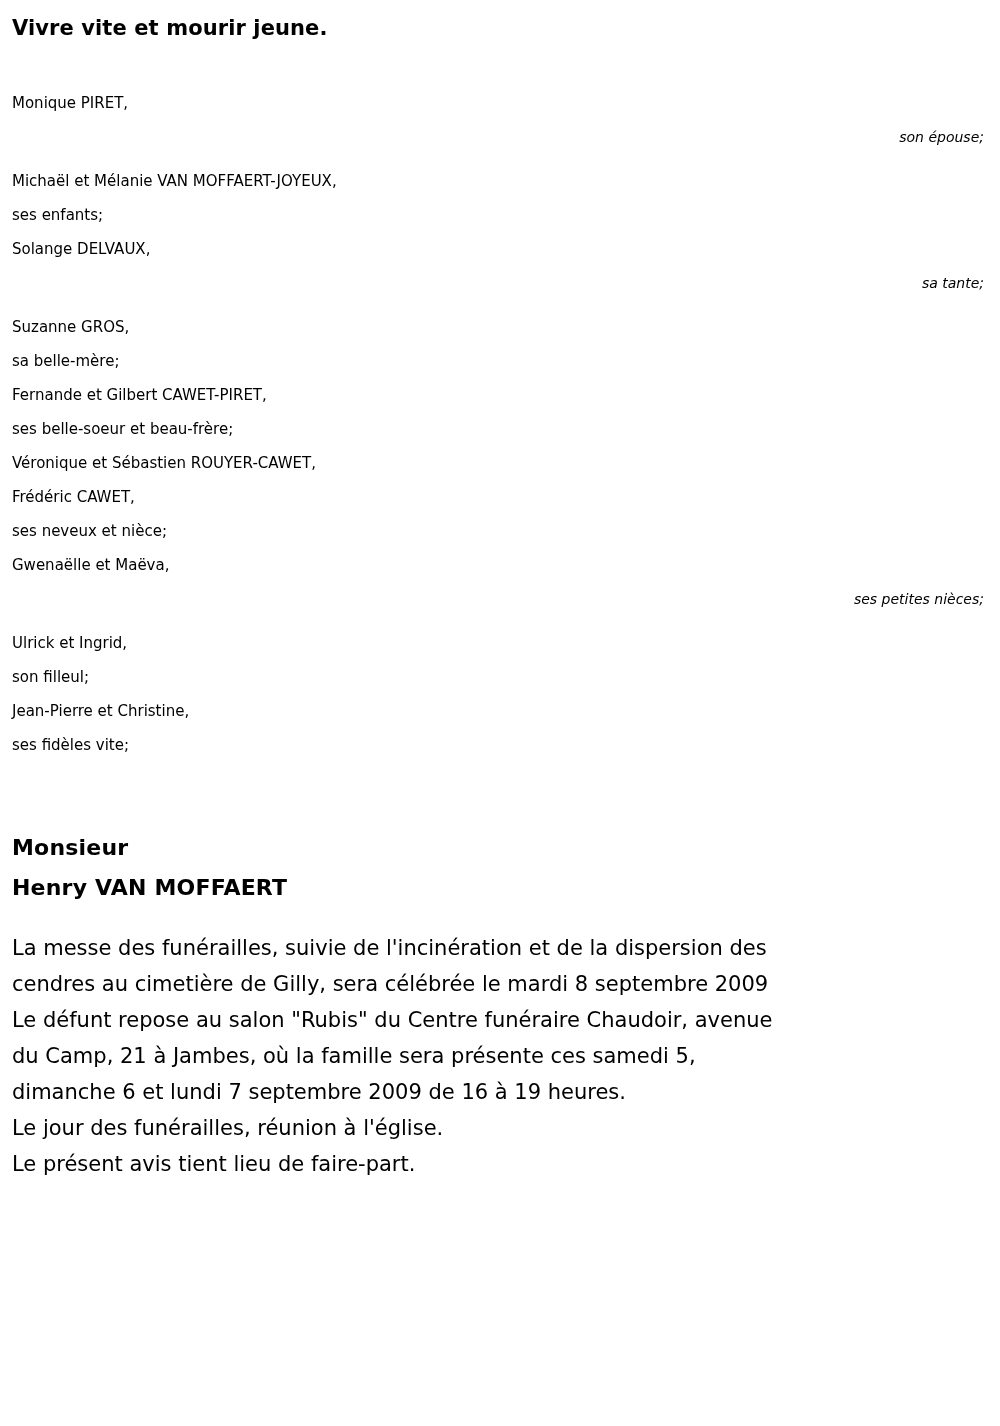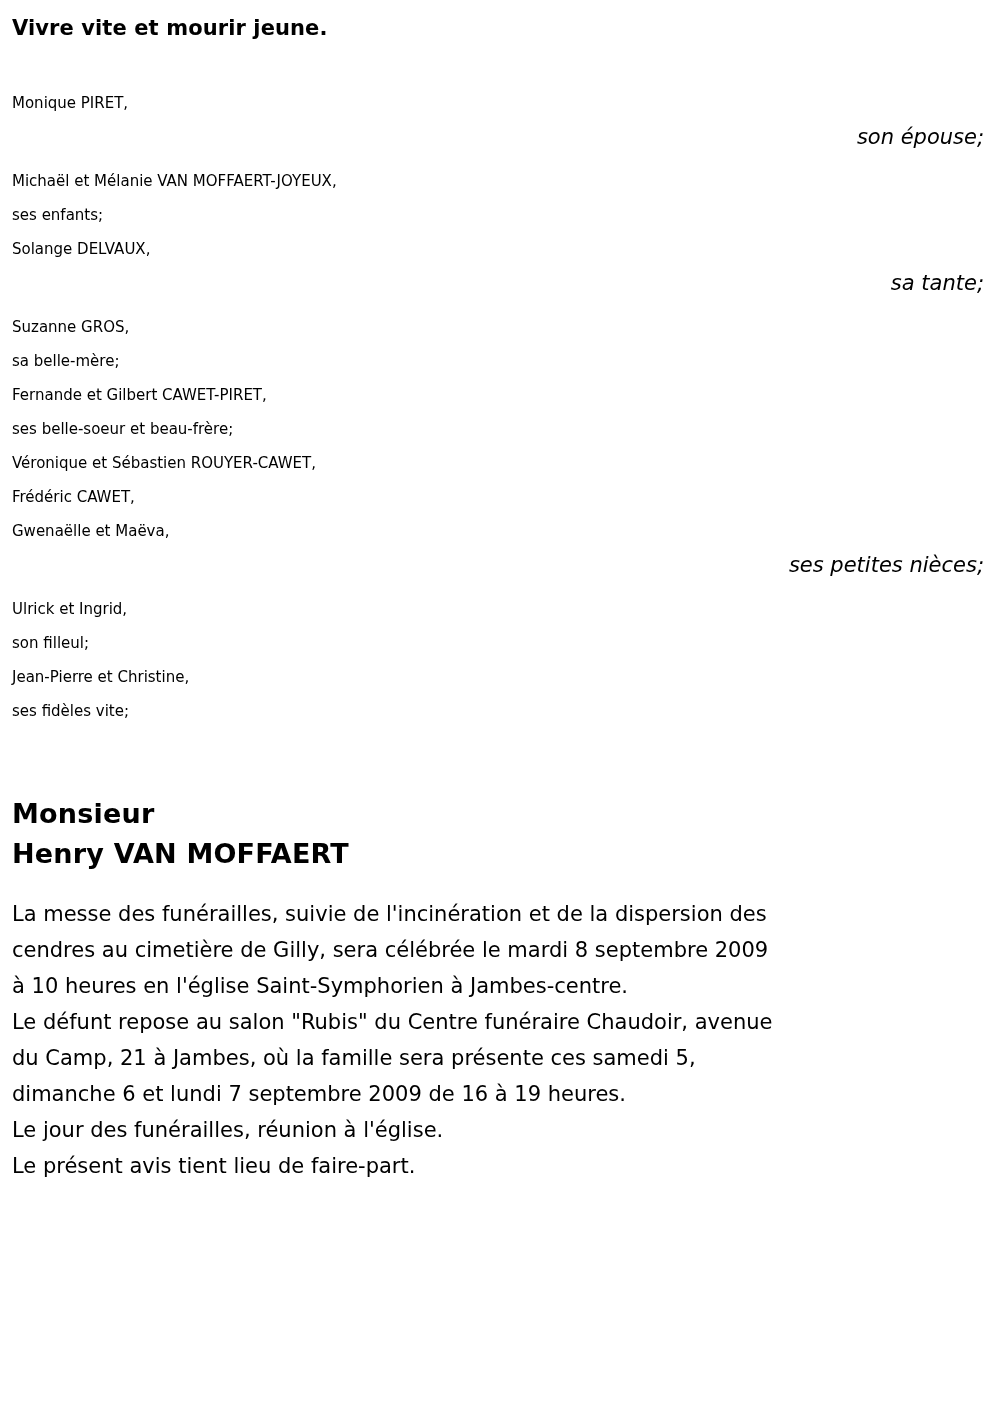--- a/index.html
+++ b/index.html
@@ -36,27 +36,27 @@
   .gap-md { height: 22px; }
   .gap-sm { height: 10px; }
 
   .line {
     font-size: 15px;
     line-height: 34px;
     white-space: pre-wrap;
   }
   .rel-row {
     position: relative;
-    font-size: 21px;
+    font-size: 14px;
     line-height: 34px;
     text-align: right;
     font-style: italic;
   }
   .deceased {
-    font-size: 27px;
+    font-size: 22px;
     font-weight: bold;
     line-height: 40px;
     letter-spacing: 0.2px;
   }
   .body-line {
     font-size: 21px;
     line-height: 36px;
   }
   .body-line b { font-weight: normal; }
   .announce {
@@ -90,20 +90,21 @@
 
     <div class="gap-sm"></div>
 
     <div>
       <div class="line">Suzanne GROS,</div>
       <div class="line">sa belle-mère;</div>
       <div class="line">Fernande et Gilbert CAWET-PIRET,</div>
       <div class="line">ses belle-soeur et beau-frère;</div>
       <div class="line">Véronique et Sébastien ROUYER-CAWET,</div>
       <div class="line">Frédéric CAWET,</div>
+      <div class="line">ses neveux et nièce;</div>
       <div class="line">Gwenaëlle et Maëva,</div>
       <div class="rel-row">ses petites nièces;</div>
     </div>
 
     <div class="gap-sm"></div>
 
     <div>
       <div class="line">Ulrick et Ingrid,</div>
       <div class="line">son filleul;</div>
       <div class="line">Jean-Pierre et Christine,</div>
@@ -115,21 +116,20 @@
 
     <div class="gap-md"></div>
 
     <div class="deceased">Monsieur</div>
     <div class="deceased">Henry VAN MOFFAERT</div>
 
     <div class="gap-md"></div>
 
     <div class="body-line">La messe des funérailles, suivie de l'incinération et de la dispersion des</div>
     <div class="body-line"><span>cendres au cimetière de Gilly, sera célébrée </span><b>le mardi 8 septembre 2009</b></div>
-    <div class="body-line"><b>à 10 heures</b><span> en l'église Saint-Symphorien à Jambes-centre.</span></div>
     <div class="body-line"><span>Le défunt repose au salon "</span><b>Rubis</b><span>" du Centre funéraire Chaudoir, avenue</span></div>
     <div class="body-line">du Camp, 21 à Jambes, où la famille sera présente ces samedi 5,</div>
     <div class="body-line">dimanche 6 et lundi 7 septembre 2009 de 16 à 19 heures.</div>
     <div class="body-line">Le jour des funérailles, réunion à l'église.</div>
     <div class="body-line">Le présent avis tient lieu de faire-part.</div>
 
   </div>
 </div>
 
 </body></html>

